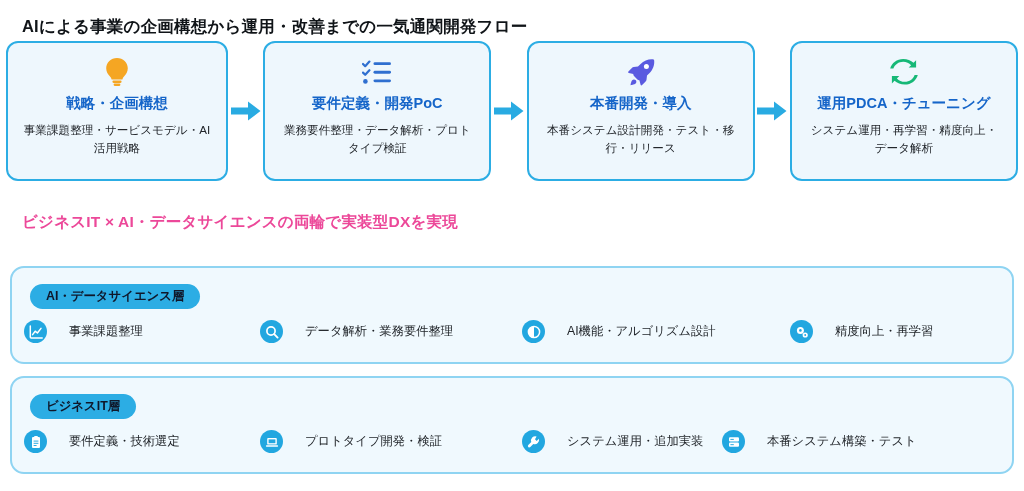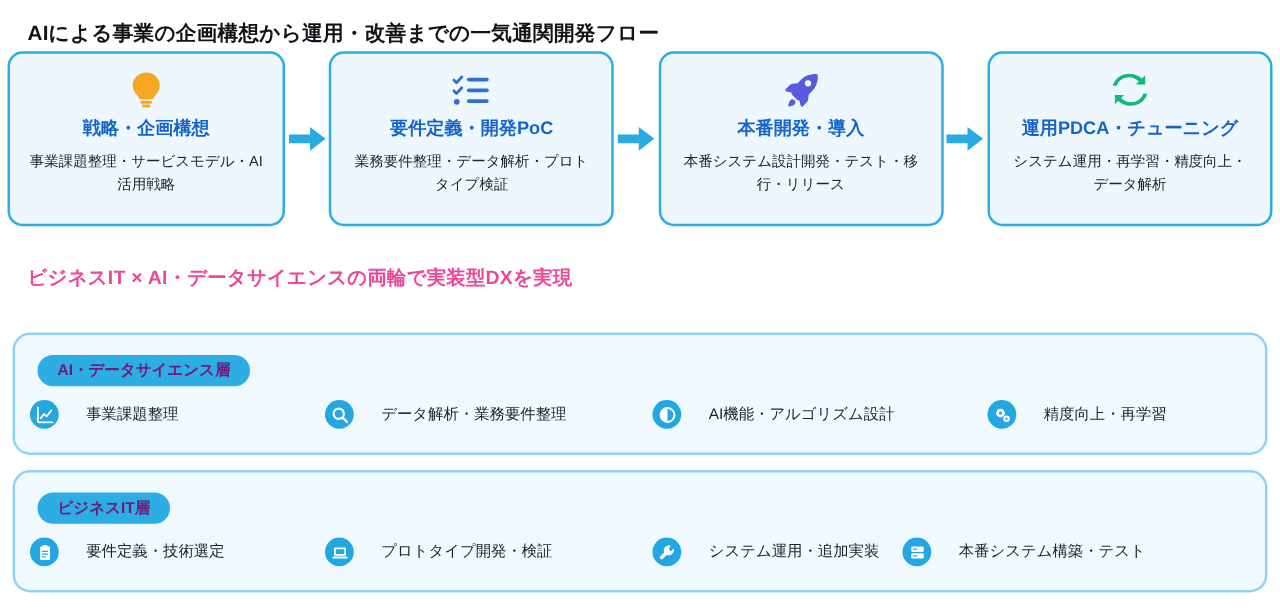--- a/index.html
+++ b/index.html
@@ -111,21 +111,21 @@
   .layer-panel.it { top: 376px; height: 98px; }
 
   .layer-badge {
     position: absolute;
     left: 18px;
     top: 16px;
     height: 25px;
     padding: 0 16px;
     border-radius: 13px;
     background: #2cade4;
-    color: #701a75;
+    color: #0f172a;
     font-size: 12.4px;
     font-weight: bold;
     display: flex;
     align-items: center;
     white-space: nowrap;
   }
 
   .layer-items {
     position: absolute;
     left: 12px;

